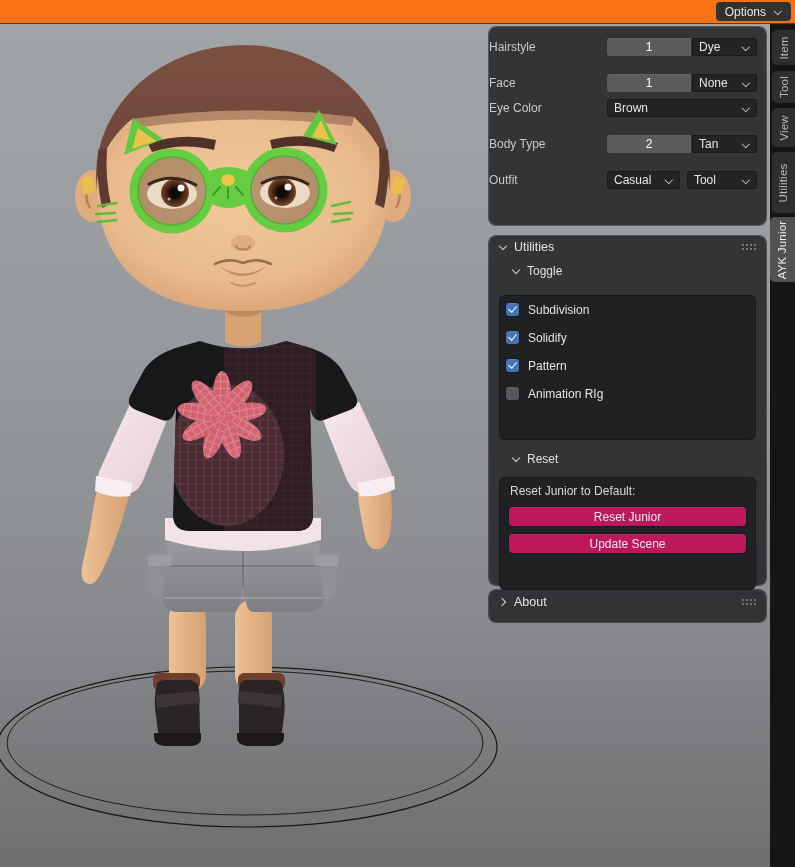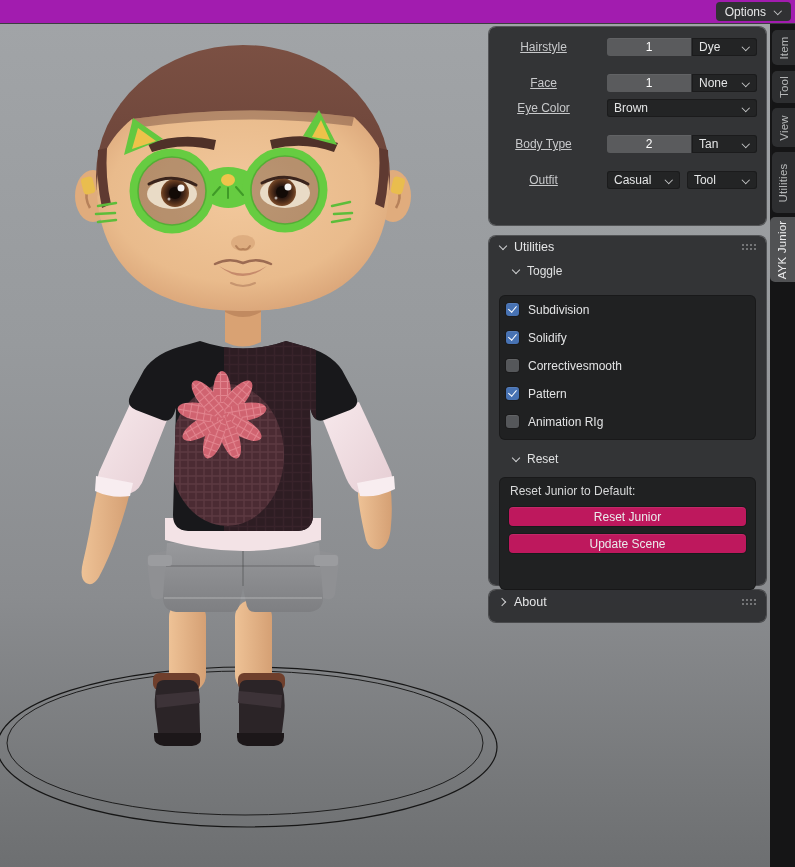--- a/index.html
+++ b/index.html
@@ -1,20 +1,20 @@
 <!DOCTYPE html>
 <html><head>
 <meta charset="utf-8">
 <style>
   html,body{margin:0;padding:0;}
   body{width:795px;height:867px;position:relative;overflow:hidden;background:#101011;
        font-family:"Liberation Sans", sans-serif;-webkit-font-smoothing:antialiased;}
 
   
-  .topbar{position:absolute;left:0;top:0;width:795px;height:24px;background:#a21caf;
+  .topbar{position:absolute;left:0;top:0;width:795px;height:24px;background:#f97316;
           border-bottom:1px solid #3c3e40;box-sizing:border-box;z-index:40;}
   .options-btn{position:absolute;right:4px;top:2px;height:19px;padding:0 9px;background:#303133;
           border-radius:4px;color:#e8e8e9;font-size:12px;display:flex;align-items:center;gap:7px;cursor:default;}
 
   
   .viewport{position:absolute;left:0;top:24px;width:770px;height:843px;
             background:linear-gradient(180deg,#a1a4a7 0%,#979a9d 38%,#8a8c8f 68%,#747678 92%,#6d6f71 100%);}
 
   
   .tabstrip{position:absolute;right:0;top:24px;width:25px;height:843px;background:#151516;}
@@ -29,21 +29,21 @@
   .panel-header{height:22px;display:flex;align-items:center;gap:7px;padding:0 9px;
                 color:#e5e6e7;font-size:12.5px;}
   .chev{width:9px;height:9px;position:relative;flex:0 0 auto;}
   .chev::before{content:"";position:absolute;left:1.5px;top:0.5px;width:5px;height:5px;
                 border-right:1.6px solid #cfd0d2;border-bottom:1.6px solid #cfd0d2;transform:rotate(45deg);}
   .chev.right::before{transform:rotate(-45deg);left:1px;top:1.5px;}
   .grip{margin-left:auto;width:16px;height:8px;opacity:.75;
         background-image:radial-gradient(#8a8b8d 1px,transparent 1.2px);background-size:4px 4px;}
 
   .prow{display:flex;align-items:center;height:18px;padding-right:9px;}
-  .plabel{width:109px;text-align:center;padding-right:9px;color:#c8c9cb;font-size:12px;flex:0 0 auto;text-decoration:underline;}
+  .plabel{width:109px;text-align:left;padding-right:9px;color:#c8c9cb;font-size:12px;flex:0 0 auto;}
   .pfields{flex:1;display:flex;gap:1px;height:18px;}
   .numfield{width:84px;background:#5a5b5d;border-radius:3px 0 0 3px;color:#fff;font-size:12px;
             display:flex;align-items:center;justify-content:center;box-shadow:inset 0 1px 0 rgba(255,255,255,.05);}
   .dropdown{flex:1;background:#232425;border-radius:0 3px 3px 0;color:#e4e5e6;font-size:12px;
             display:flex;align-items:center;padding:0 7px;gap:4px;box-shadow:inset 0 0 0 1px rgba(15,15,16,.4);}
   .dropdown.r-all{border-radius:3px;}
   .ddchev{margin-left:auto;width:9px;height:9px;position:relative;flex:0 0 auto;}
   .ddchev::before{content:"";position:absolute;left:2px;top:1px;width:4.5px;height:4.5px;
                   border-right:1.5px solid #c9cacb;border-bottom:1.5px solid #c9cacb;transform:rotate(45deg);}
   .gap5{width:5px;flex:0 0 auto;}
@@ -336,24 +336,20 @@
   <div class="box" style="margin-top:15px;height:145px;padding-top:8px;box-sizing:border-box;">
     <div class="checkrow">
       <span class="checkbox on"></span>
       <span class="checklabel">Subdivision</span>
     </div>
     <div class="checkrow">
       <span class="checkbox on"></span>
       <span class="checklabel">Solidify</span>
     </div>
     <div class="checkrow">
-      <span class="checkbox"></span>
-      <span class="checklabel">Correctivesmooth</span>
-    </div>
-    <div class="checkrow">
       <span class="checkbox on"></span>
       <span class="checklabel">Pattern</span>
     </div>
     <div class="checkrow">
       <span class="checkbox"></span>
       <span class="checklabel">Animation RIg</span>
     </div>
   </div>
   <div class="subheader" style="margin-top:10px;">
     <span class="chev"></span>

